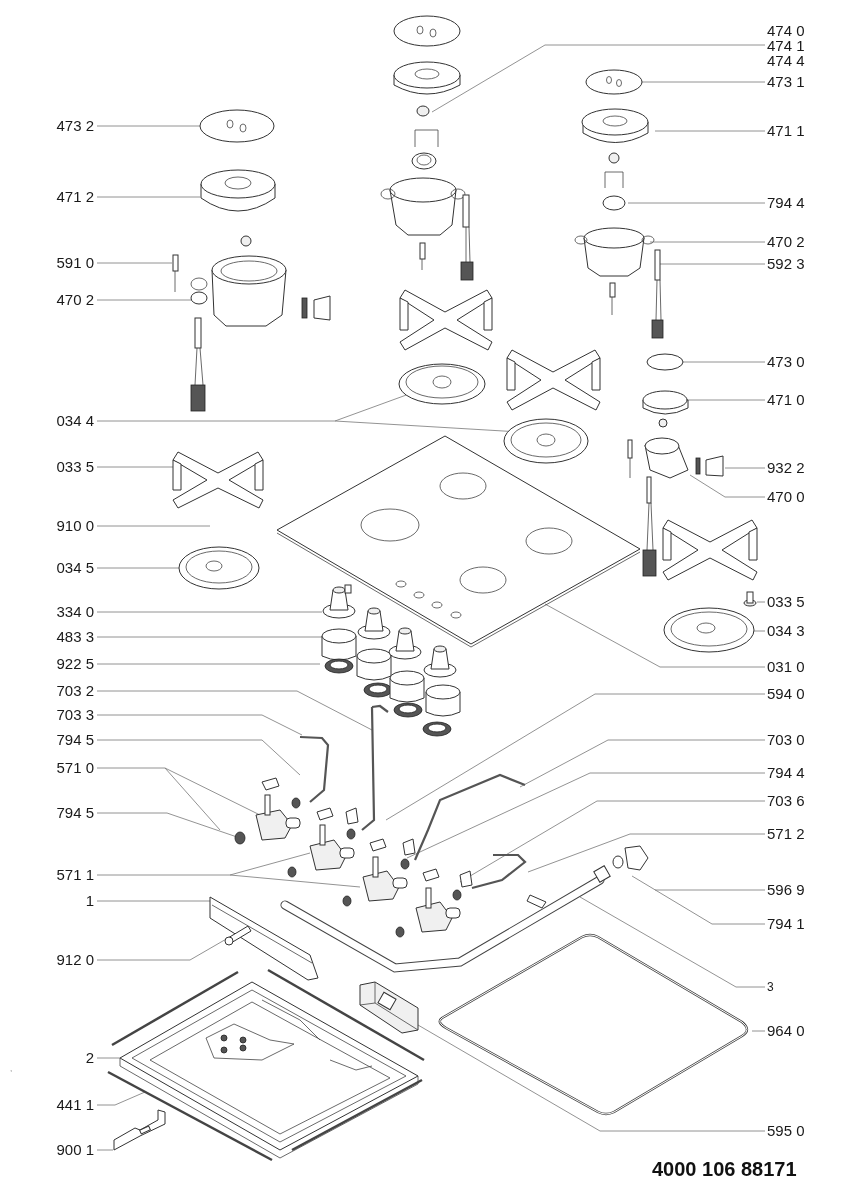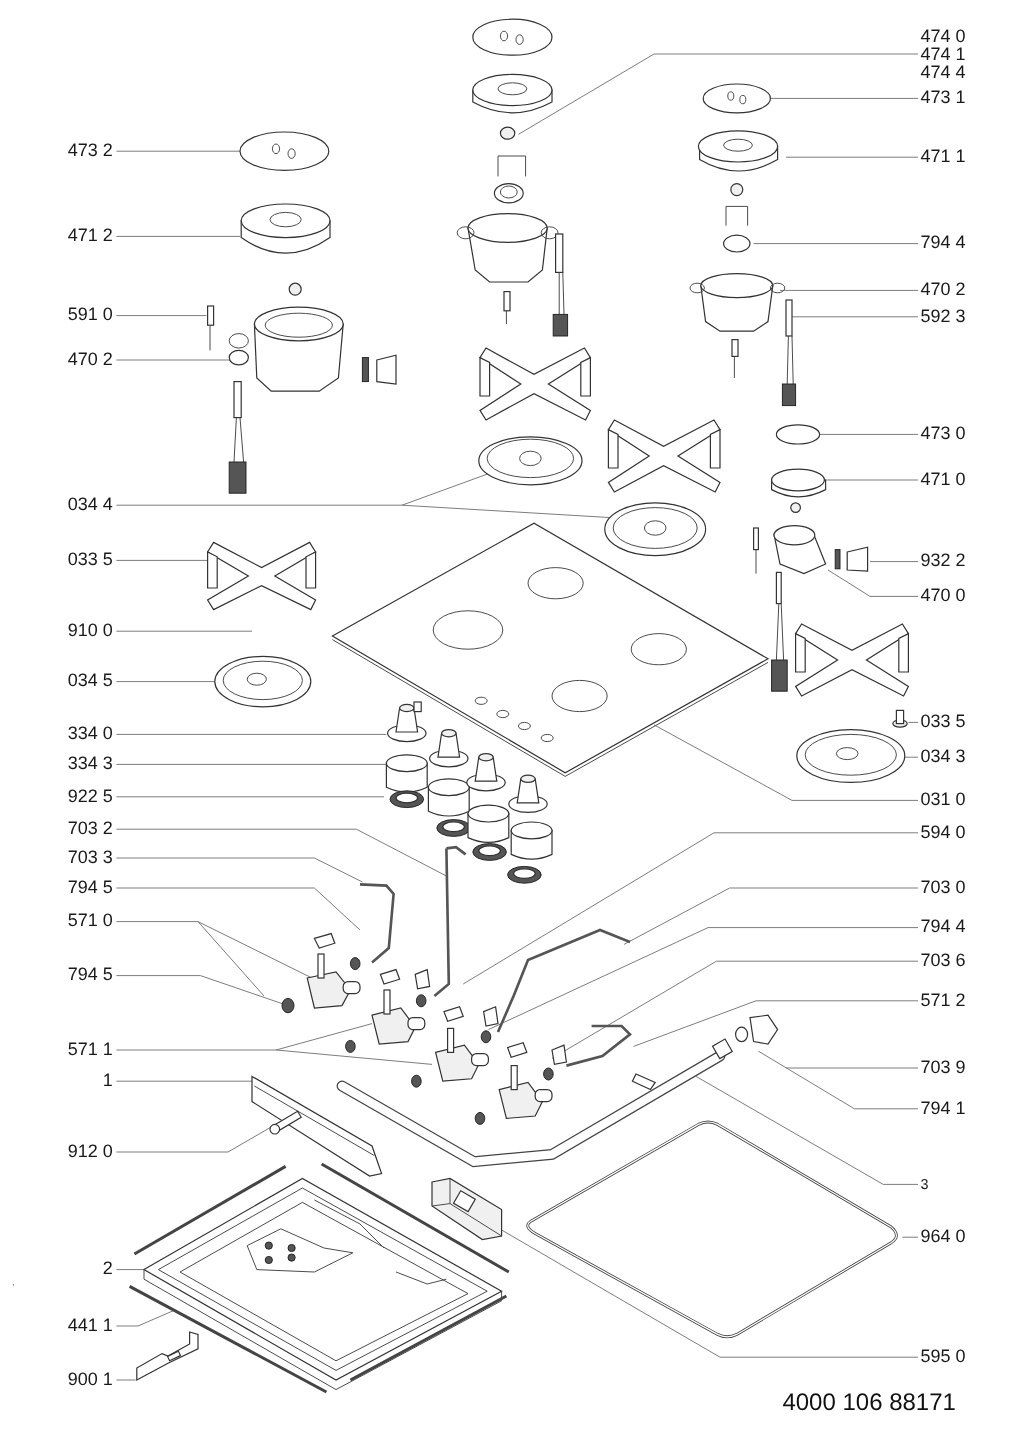--- a/index.html
+++ b/index.html
@@ -7,21 +7,21 @@
          font-family: "Liberation Sans", sans-serif; }
   #diagram { position: absolute; left: 0; top: 0; width: 853px; height: 1200px; }
   .part { fill: #ffffff; stroke: #333333; stroke-width: 1; }
   .part-grey { fill: #f0f0f0; stroke: #333333; stroke-width: 1; }
   .part-dark { fill: #555555; stroke: #222222; stroke-width: 0.8; }
   .thin { fill: none; stroke: #444444; stroke-width: 0.8; }
   .leader { fill: none; stroke: #777777; stroke-width: 0.8; }
   .lbl { position: absolute; font-size: 15px; color: #1a1a1a; line-height: 16px; white-space: nowrap; }
   .lbl.left { text-align: right; width: 80px; }
   .lbl.right { text-align: left; }
-  .doc-number { position: absolute; left: 652px; top: 1158px; font-size: 20px; font-weight: normal; color: #111; }
+  .doc-number { position: absolute; left: 652px; top: 1158px; font-size: 20px; font-weight: bold; color: #111; }
   .stray-mark { position: absolute; left: 10px; top: 1064px; font-size: 8px; color: #777; }
 </style>
 </head>
 <body>
 
 <svg id="diagram" viewBox="0 0 853 1200" xmlns="http://www.w3.org/2000/svg">
 
   <g>
     <line class="leader" x1="97" y1="126" x2="205" y2="126"></line>
     <line class="leader" x1="97" y1="197" x2="200" y2="197"></line>
@@ -335,21 +335,21 @@
 <div>
   <div class="lbl left" style="left:14px;top:118px">473 2</div>
   <div class="lbl left" style="left:14px;top:189px">471 2</div>
   <div class="lbl left" style="left:14px;top:255px">591 0</div>
   <div class="lbl left" style="left:14px;top:292px">470 2</div>
   <div class="lbl left" style="left:14px;top:413px">034 4</div>
   <div class="lbl left" style="left:14px;top:459px">033 5</div>
   <div class="lbl left" style="left:14px;top:518px">910 0</div>
   <div class="lbl left" style="left:14px;top:560px">034 5</div>
   <div class="lbl left" style="left:14px;top:604px">334 0</div>
-  <div class="lbl left" style="left:14px;top:629px">334 3</div>
+  <div class="lbl left" style="left:14px;top:629px">483 3</div>
   <div class="lbl left" style="left:14px;top:656px">922 5</div>
   <div class="lbl left" style="left:14px;top:683px">703 2</div>
   <div class="lbl left" style="left:14px;top:707px">703 3</div>
   <div class="lbl left" style="left:14px;top:732px">794 5</div>
   <div class="lbl left" style="left:14px;top:760px">571 0</div>
   <div class="lbl left" style="left:14px;top:805px">794 5</div>
   <div class="lbl left" style="left:14px;top:867px">571 1</div>
   <div class="lbl left" style="left:14px;top:893px">1</div>
   <div class="lbl left" style="left:14px;top:952px">912 0</div>
   <div class="lbl left" style="left:14px;top:1050px">2</div>
@@ -371,21 +371,21 @@
   <div class="lbl right" style="left:767px;top:460px">932 2</div>
   <div class="lbl right" style="left:767px;top:489px">470 0</div>
   <div class="lbl right" style="left:767px;top:594px">033 5</div>
   <div class="lbl right" style="left:767px;top:623px">034 3</div>
   <div class="lbl right" style="left:767px;top:659px">031 0</div>
   <div class="lbl right" style="left:767px;top:686px">594 0</div>
   <div class="lbl right" style="left:767px;top:732px">703 0</div>
   <div class="lbl right" style="left:767px;top:765px">794 4</div>
   <div class="lbl right" style="left:767px;top:793px">703 6</div>
   <div class="lbl right" style="left:767px;top:826px">571 2</div>
-  <div class="lbl right" style="left:767px;top:882px">703 9</div>
+  <div class="lbl right" style="left:767px;top:882px">596 9</div>
   <div class="lbl right" style="left:767px;top:916px">794 1</div>
   <div class="lbl right" style="left:767px;top:979px;font-size:12px">3</div>
   <div class="lbl right" style="left:767px;top:1023px">964 0</div>
   <div class="lbl right" style="left:767px;top:1123px">595 0</div>
 </div>
 
 <div class="doc-number">4000 106 88171</div>
 <div class="stray-mark">,</div>
 
 </body></html>

